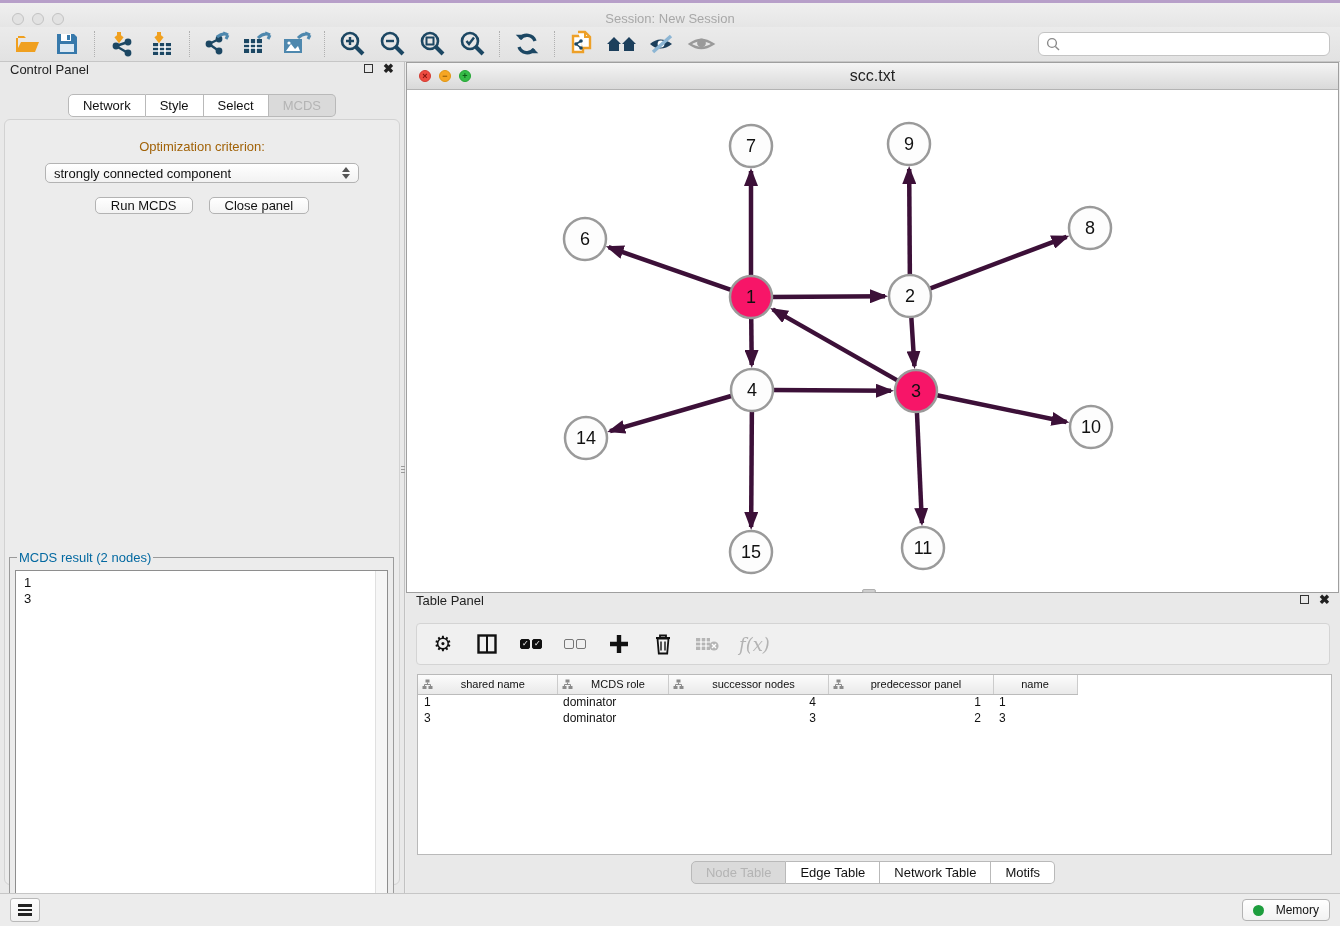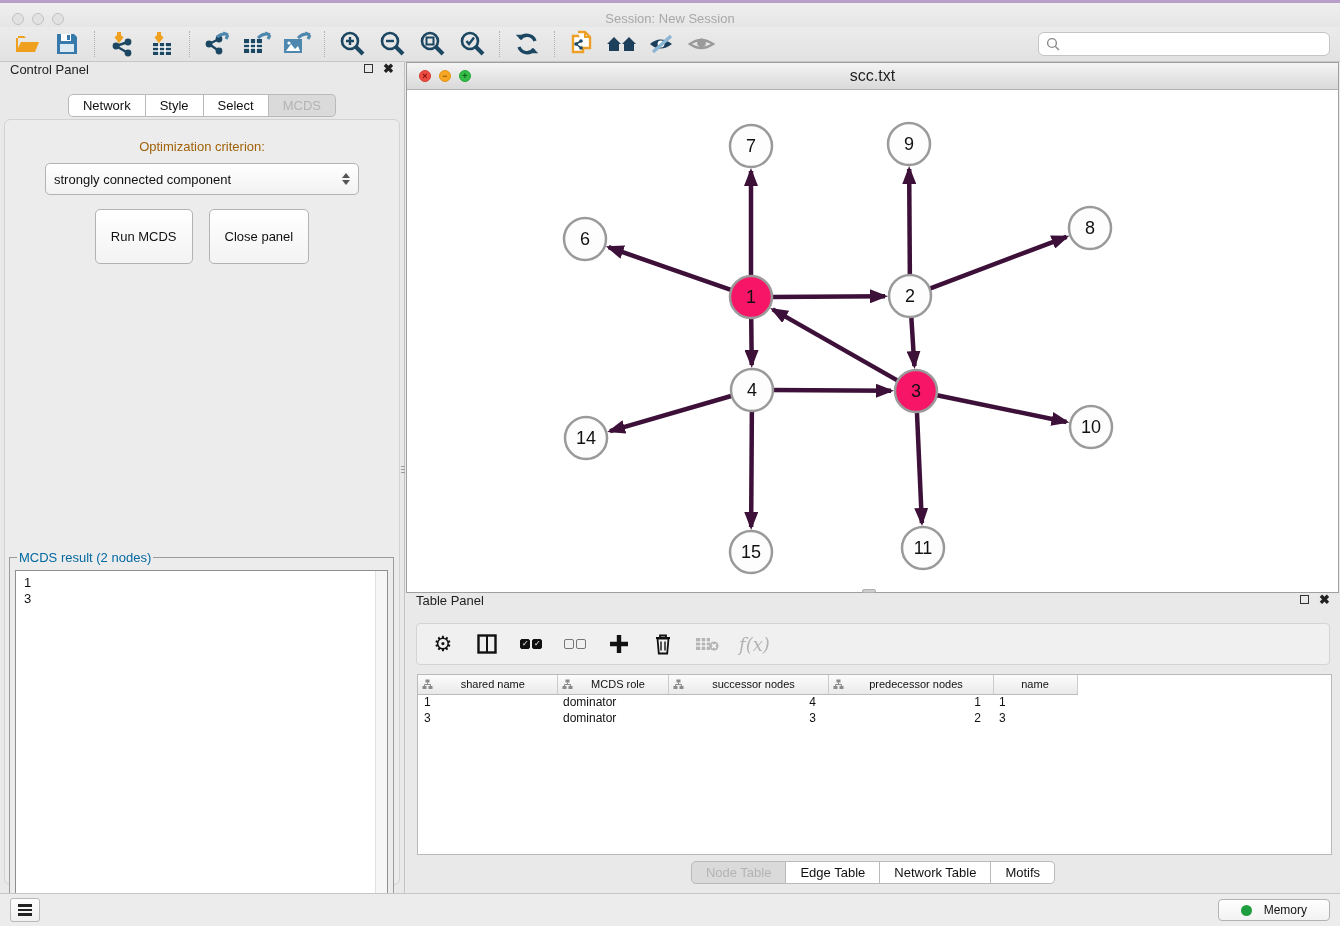--- a/index.html
+++ b/index.html
@@ -36,29 +36,29 @@
   .float-box { width:9px; height:9px; border:1.5px solid #333; display:inline-block; }
   .x-glyph { font-size:13px; font-weight:bold; color:#222; line-height:13px; }
   .segbar { display:flex; justify-content:center; margin-top:4px; }
   .seg { border:1px solid #b9b9b9; border-left:none; background:#fff; color:#111; font-size:13px; padding:3px 14px; }
   .seg:first-child { border-left:1px solid #b9b9b9; border-radius:5px 0 0 5px; }
   .seg:last-child { border-radius:0 5px 5px 0; }
   .seg.active { background:#dadada; color:#b4b4b4; }
   .cp-inner { position:absolute; left:4px; right:4px; top:57px; bottom:8px;
     border:1px solid #d2d2d2; border-radius:6px; background:#ececec; }
   .opt-label { text-align:center; margin-top:19px; font-size:13px; color:#a16207; }
-  .dropdown { margin:9px 40px 0 40px; height:32px; background:linear-gradient(#ffffff,#f2f2f2); border:1px solid #b3b3b3;
+  .dropdown { margin:9px 40px 0 40px; height:20px; background:linear-gradient(#ffffff,#f2f2f2); border:1px solid #b3b3b3;
     border-radius:5px; display:flex; align-items:center; padding:0 8px; font-size:13px; color:#111; cursor:pointer; }
   .dd-chevrons { margin-left:auto; display:flex; flex-direction:column; gap:2px; }
   .dd-chevrons i { display:block; width:0; height:0; border-left:4px solid transparent; border-right:4px solid transparent; }
   .dd-up { border-bottom:5px solid #555; }
   .dd-down { border-top:5px solid #555; }
   .btn-row { display:flex; justify-content:center; gap:16px; margin-top:14px; }
   .mac-btn { background:linear-gradient(#ffffff,#f3f3f3); border:1px solid #b3b3b3; border-radius:5px;
-    font-size:13px; color:#111; padding:19px 15px; cursor:pointer; font-family:"Liberation Sans",sans-serif; }
+    font-size:13px; color:#111; padding:0 15px; cursor:pointer; font-family:"Liberation Sans",sans-serif; }
   .result-fieldset { position:absolute; left:4px; top:430px; width:385px; height:385px;
     border:1px solid #9b9b9b; background:#ececec; padding:5px; }
   .result-fieldset legend { font-size:13px; color:#0369a1; padding:0 2px; margin-left:2px; }
   .result-box { position:relative; width:100%; height:100%; background:#fff; border:1px solid #8e8e8e; overflow:hidden; }
   .result-lines { padding:4px 8px; font-size:13px; color:#111; line-height:16px; }
   .result-scroll { position:absolute; right:0; top:0; bottom:0; width:12px; background:#f6f6f6; border-left:1px solid #e0e0e0; }
 
   
   .net-window { position:absolute; left:406px; top:62px; width:933px; height:531px;
     border:1px solid #9f9f9f; background:#fff; }
@@ -85,21 +85,21 @@
   .th-flex .lbl { flex:1; text-align:center; }
   .ntable td { height:16px; font-size:12px; color:#111; padding:0 6px; white-space:nowrap; }
   .ntable td.r { text-align:right; padding-right:12px; }
   .tp-tabs { position:absolute; left:0; right:0; top:268px; display:flex; justify-content:center; }
   .statusbar { position:absolute; left:0; top:893px; width:1340px; height:33px; background:#ececec; border-top:1px solid #c6c6c6;
     display:flex; align-items:center; padding:0 10px; }
   .menu-btn { width:30px; height:24px; background:linear-gradient(#fdfdfd,#f0f0f0); border:1px solid #b9b9b9; border-radius:3px;
     display:flex; flex-direction:column; align-items:center; justify-content:center; gap:2px; cursor:pointer; }
   .menu-btn i { display:block; width:14px; height:2.5px; background:#222; }
   .memory-btn { margin-left:auto; display:flex; align-items:center; gap:12px; background:linear-gradient(#ffffff,#f2f2f2);
-    border:1px solid #b3b3b3; border-radius:4px; padding:3px 22px; font-size:12px; color:#111; cursor:pointer; }
+    border:1px solid #b3b3b3; border-radius:4px; padding:3px 10px; font-size:12px; color:#111; cursor:pointer; }
   .mem-dot { width:11px; height:11px; border-radius:50%; background:#1e9e3e; }
   .splitter-v { position:absolute; left:401px; top:466px; width:4px; height:14px; display:flex; flex-direction:column; gap:2px; }
   .splitter-v i { height:1px; background:#9a9a9a; }
   .splitter-h { position:absolute; left:862px; top:589px; width:14px; height:4px; background:#cfcfcf; border:1px solid #b0b0b0; border-radius:2px; }
 </style>
 </head>
 <body>
 
 <div class="app">
 
@@ -444,21 +444,21 @@
                 </span>
               </th>
               <th>
                 <span class="th-flex">
                   <svg width="11" height="11" viewBox="0 0 11 11">
                     <rect x="3.5" y="0.5" width="4" height="3" fill="#8a8a8a"></rect>
                     <rect x="0.5" y="7" width="4" height="3" fill="#8a8a8a"></rect>
                     <rect x="6.5" y="7" width="4" height="3" fill="#8a8a8a"></rect>
                     <path d="M5.5 3.5 V5.5 M2.5 7 V5.5 H8.5 V7" stroke="#8a8a8a" fill="none"></path>
                   </svg>
-                  <span class="lbl">predecessor nodes</span>
+                  <span class="lbl">predecessor panel</span>
                 </span>
               </th>
               <th>
                 <span class="th-flex">
                   <span class="lbl">name</span>
                 </span>
               </th>
             </tr>
           </thead>
           <tbody id="ntable-body">

